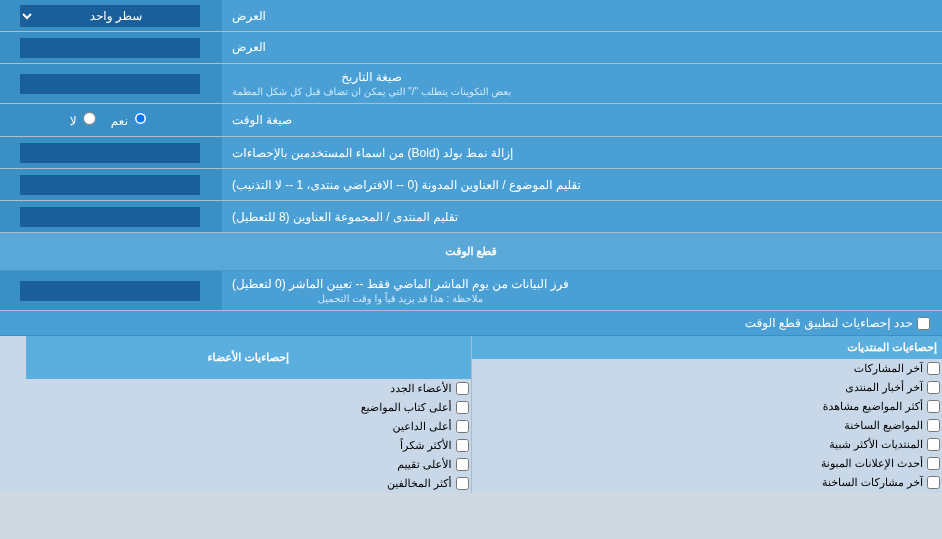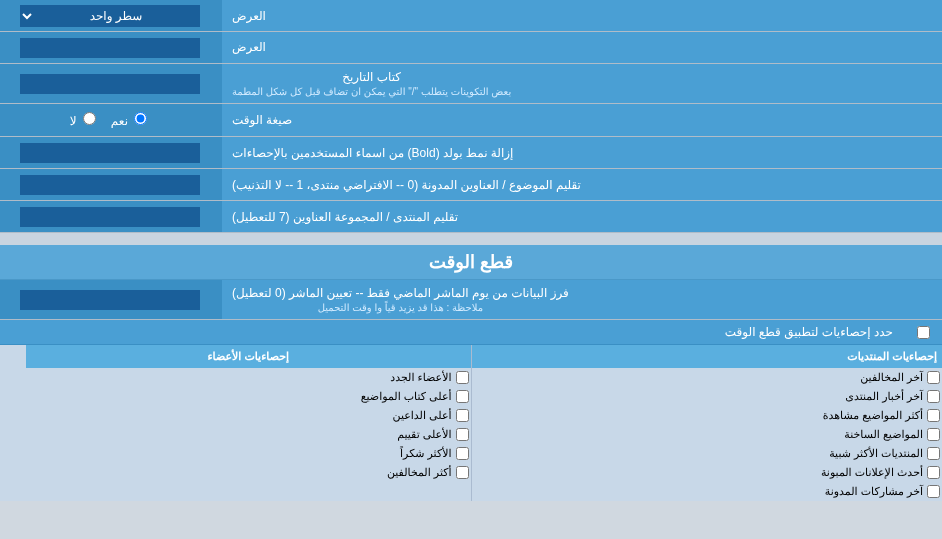--- a/index.html
+++ b/index.html
@@ -70,25 +70,24 @@
       padding: 3px 6px;
       font-size: 12px;
       text-align: center;
       width: 180px;
     }
 
     .section-header {
       background: #5aa8d8;
       color: #fff;
       font-weight: bold;
-      font-size: 18px;
-      padding: 6px 12px;
+      font-size: 11px;
+      padding: 12px 12px;
       text-align: center;
       border-bottom: 1px solid #4a98c8;
-      margin-top: 12px;
     }
 
     .radio-row {
       display: flex;
       align-items: center;
       justify-content: flex-end;
       gap: 12px;
       padding: 4px 10px;
     }
 
@@ -141,21 +140,21 @@
       </div>
     </div>
     <div class="row-input">
       <input type="text" style="">
     </div>
   </div>
 
   <div class="row">
     <div class="row-label">
       <div>
-        <div>كتاب التاريخ</div>
+        <div>صيغة التاريخ</div>
         <small>بعض التكوينات يتطلب "/" التي يمكن ان تضاف قبل كل شكل المطمة</small>
       </div>
     </div>
     <div class="row-input">
       <input type="text" style="">
     </div>
   </div>
 
   <div class="row">
     <div class="row-label">
@@ -188,21 +187,21 @@
     <div class="row-label">
       <span>تقليم الموضوع / العناوين المدونة (0 -- الافتراضي منتدى، 1 -- لا التذنيب)</span>
     </div>
     <div class="row-input">
       <input type="text" style="">
     </div>
   </div>
 
   <div class="row">
     <div class="row-label">
-      <span>تقليم المنتدى / المجموعة العناوين (7 للتعطيل)</span>
+      <span>تقليم المنتدى / المجموعة العناوين (8 للتعطيل)</span>
     </div>
     <div class="row-input">
       <input type="text" style="">
     </div>
   </div>
 
 
   <div class="section-header">
     <span>قطع الوقت</span>
   </div>
@@ -212,34 +211,34 @@
       <div>
         <div>فرز البيانات من يوم الماشر الماضي فقط -- تعيين الماشر (0 لتعطيل)</div>
         <small>ملاحظة : هذا قد يزيد قياً وا وقت التحميل</small>
       </div>
     </div>
     <div class="row-input">
       <input type="text" style="">
     </div>
   </div>
 
-  <div style="background:#4a9fd4; color:#fff; padding:5px 12px; display:flex; align-items:center; gap:24px; border-bottom:1px solid #3a8fc4;">
+  <div style="background:#4a9fd4; color:#fff; padding:5px 12px; display:flex; align-items:center; gap:4px; border-bottom:1px solid #3a8fc4;">
     <input type="checkbox" style="">
     <span>حدد إحصاءيات لتطبيق قطع الوقت</span>
   </div>
 
   <div style="display:flex; background:#c8d8e8;">
 
     <div style="flex:1; border-left:1px solid #aabbd0;">
       <div style="background:#5aafdf; color:#fff; font-weight:bold; text-align:right; padding:5px; font-size:11px;">
         <span>إحصاءيات المنتديات</span>
       </div>
       <div class="checkbox-item">
         <input type="checkbox" style="">
-        <span>آخر المخالفين</span>
+        <span>آخر المشاركات</span>
       </div>
       <div class="checkbox-item">
         <input type="checkbox" style="">
         <span>آخر أخبار المنتدى</span>
       </div>
       <div class="checkbox-item">
         <input type="checkbox" style="">
         <span>أكثر المواضيع مشاهدة</span>
       </div>
       <div class="checkbox-item">
@@ -249,49 +248,49 @@
       <div class="checkbox-item">
         <input type="checkbox" style="">
         <span>المنتديات الأكثر شبية</span>
       </div>
       <div class="checkbox-item">
         <input type="checkbox" style="">
         <span>أحدث الإعلانات المبونة</span>
       </div>
       <div class="checkbox-item">
         <input type="checkbox" style="">
-        <span>آخر مشاركات المدونة</span>
+        <span>آخر مشاركات الساخنة</span>
       </div>
     </div>
 
     <div style="flex:1;">
-      <div style="background:#5aafdf; color:#fff; font-weight:bold; text-align:center; padding:5px; font-size:11px;margin-left:26px;">
+      <div style="background:#5aafdf; color:#fff; font-weight:bold; text-align:center; padding:15px; font-size:11px;margin-left:26px;">
         <span>إحصاءيات الأعضاء</span>
       </div>
       <div class="checkbox-item">
         <input type="checkbox" style="">
         <span>الأعضاء الجدد</span>
       </div>
       <div class="checkbox-item">
         <input type="checkbox" style="">
         <span>أعلى كتاب المواضيع</span>
       </div>
       <div class="checkbox-item">
         <input type="checkbox" style="">
         <span>أعلى الداعين</span>
       </div>
       <div class="checkbox-item">
         <input type="checkbox" style="">
+        <span>الأكثر شكراً</span>
+      </div>
+      <div class="checkbox-item">
+        <input type="checkbox" style="">
         <span>الأعلى تقييم</span>
       </div>
       <div class="checkbox-item">
         <input type="checkbox" style="">
-        <span>الأكثر شكراً</span>
-      </div>
-      <div class="checkbox-item">
-        <input type="checkbox" style="">
         <span>أكثر المخالفين</span>
       </div>
     </div>
 
   </div>
 
 </div>
 
 </body></html>

